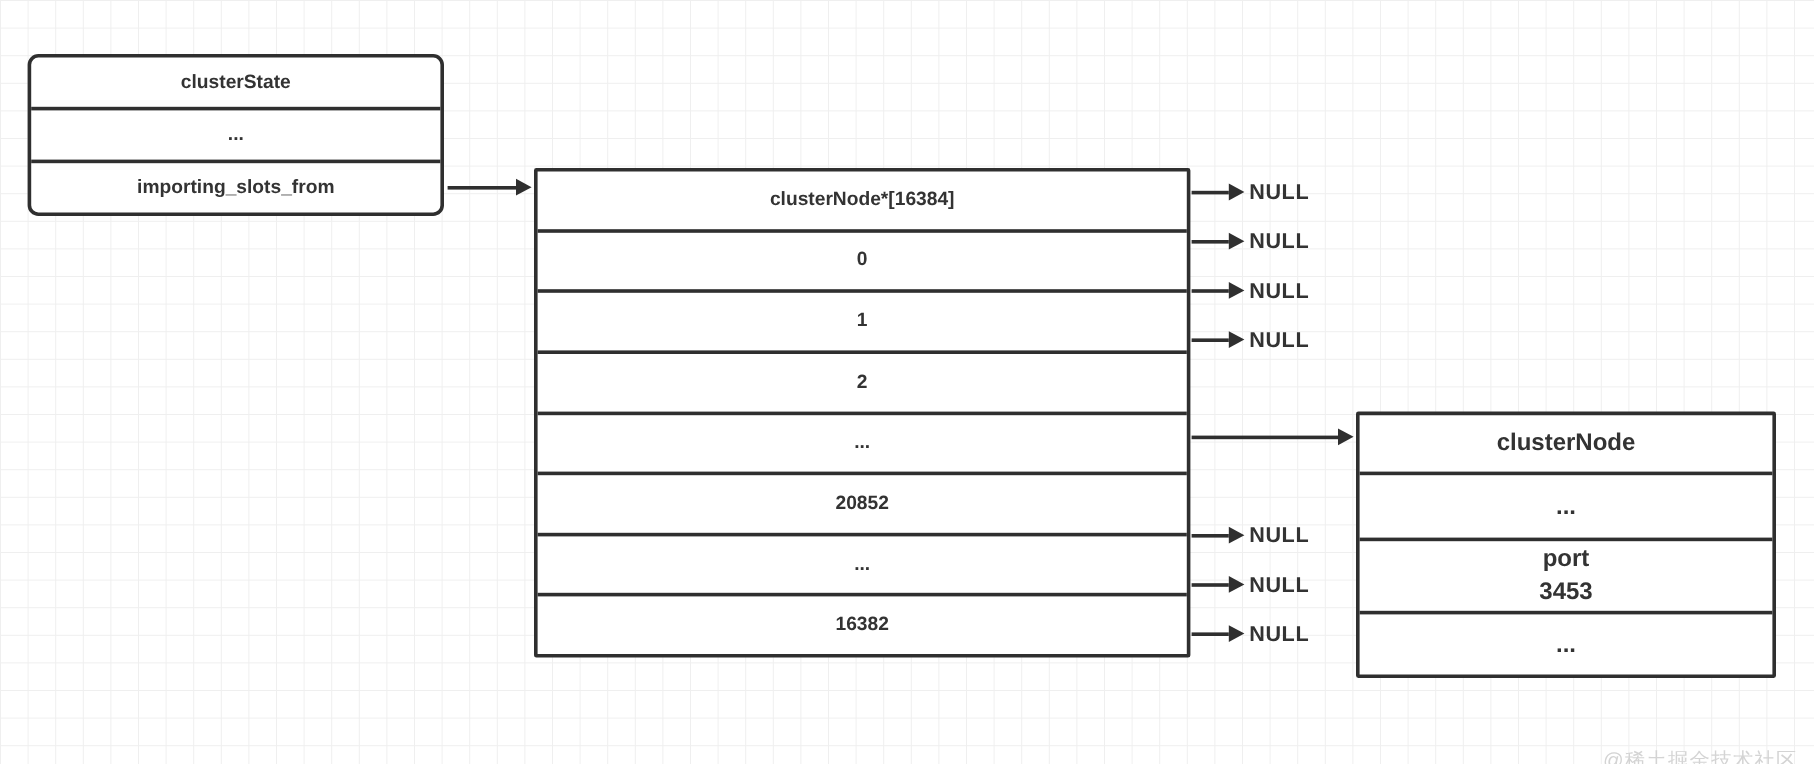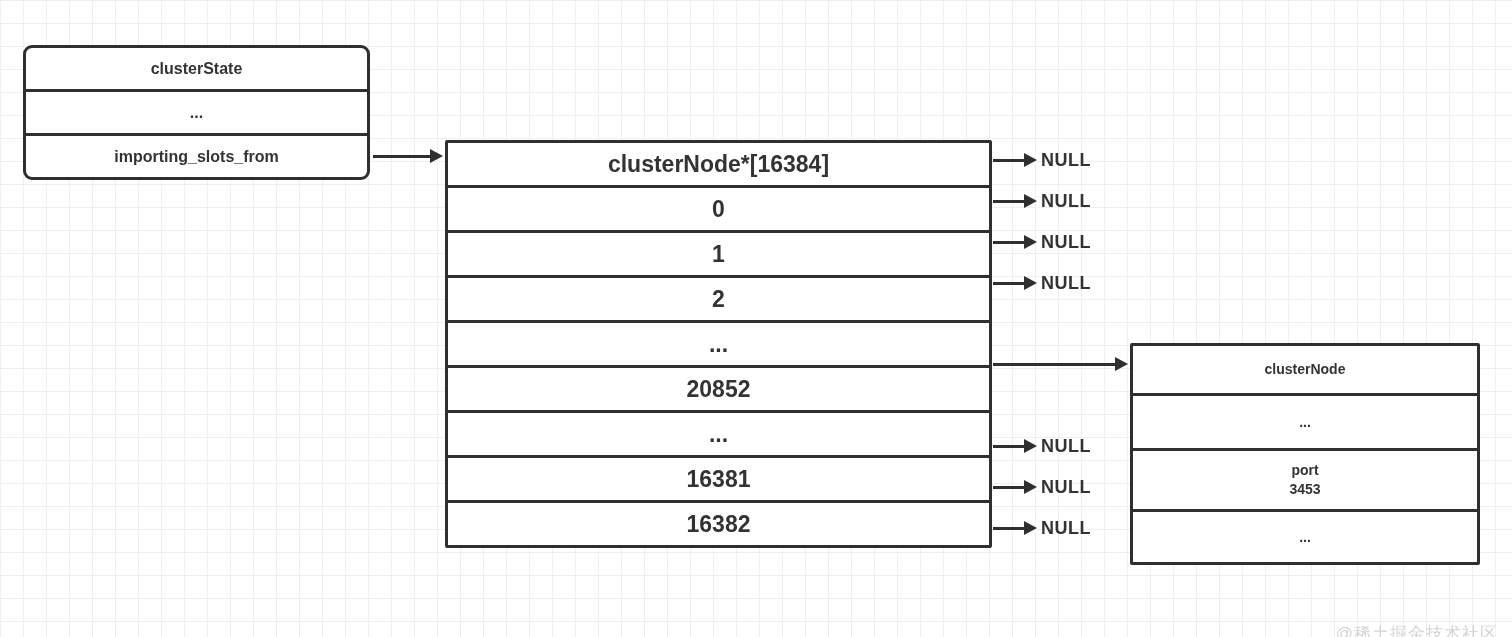--- a/index.html
+++ b/index.html
@@ -33,25 +33,25 @@
     font-weight:600;
   }
   .box .row:last-child { border-bottom:none; }
 
   
   .left-box { left:23px; top:45px; width:347px; height:135px; border-radius:9px; }
   .left-box .row { flex:1; font-size:16px; }
 
   
   .mid-table { left:445px; top:140px; width:547px; height:408px; border-radius:2px; }
-  .mid-table .row { flex:1; font-size:23px; }
+  .mid-table .row { flex:1; font-size:16px; }
 
   
   .right-box { left:1130px; top:343px; width:350px; height:222px; border-radius:2px; }
-  .right-box .row { font-size:14px; line-height:1.35; }
+  .right-box .row { font-size:20px; line-height:1.35; }
   .right-box .row.h39 { flex:39; }
   .right-box .row.h43 { flex:43; }
   .right-box .row.h49 { flex:49; }
   .right-box .row.h48 { flex:48; }
   .right-box .row.h41 { flex:41; }
 
   
   .arrow {
     position:absolute;
     height:14px;
@@ -102,21 +102,20 @@
   </div>
 
   <div class="box mid-table">
     <div class="row">clusterNode*[16384]</div>
     <div class="row">0</div>
     <div class="row">1</div>
     <div class="row">2</div>
     <div class="row">...</div>
     <div class="row">20852</div>
     <div class="row">...</div>
-    <div class="row">16381</div>
     <div class="row">16382</div>
   </div>
 
   <div class="arrow" style="left:993px; top:153px; width:44px;">
     <div class="shaft"></div>
     <div class="head"></div>
   </div>
   <div class="null-label" style="top:161px;">NULL</div>
 
   <div class="arrow" style="left:993px; top:194px; width:44px;">

